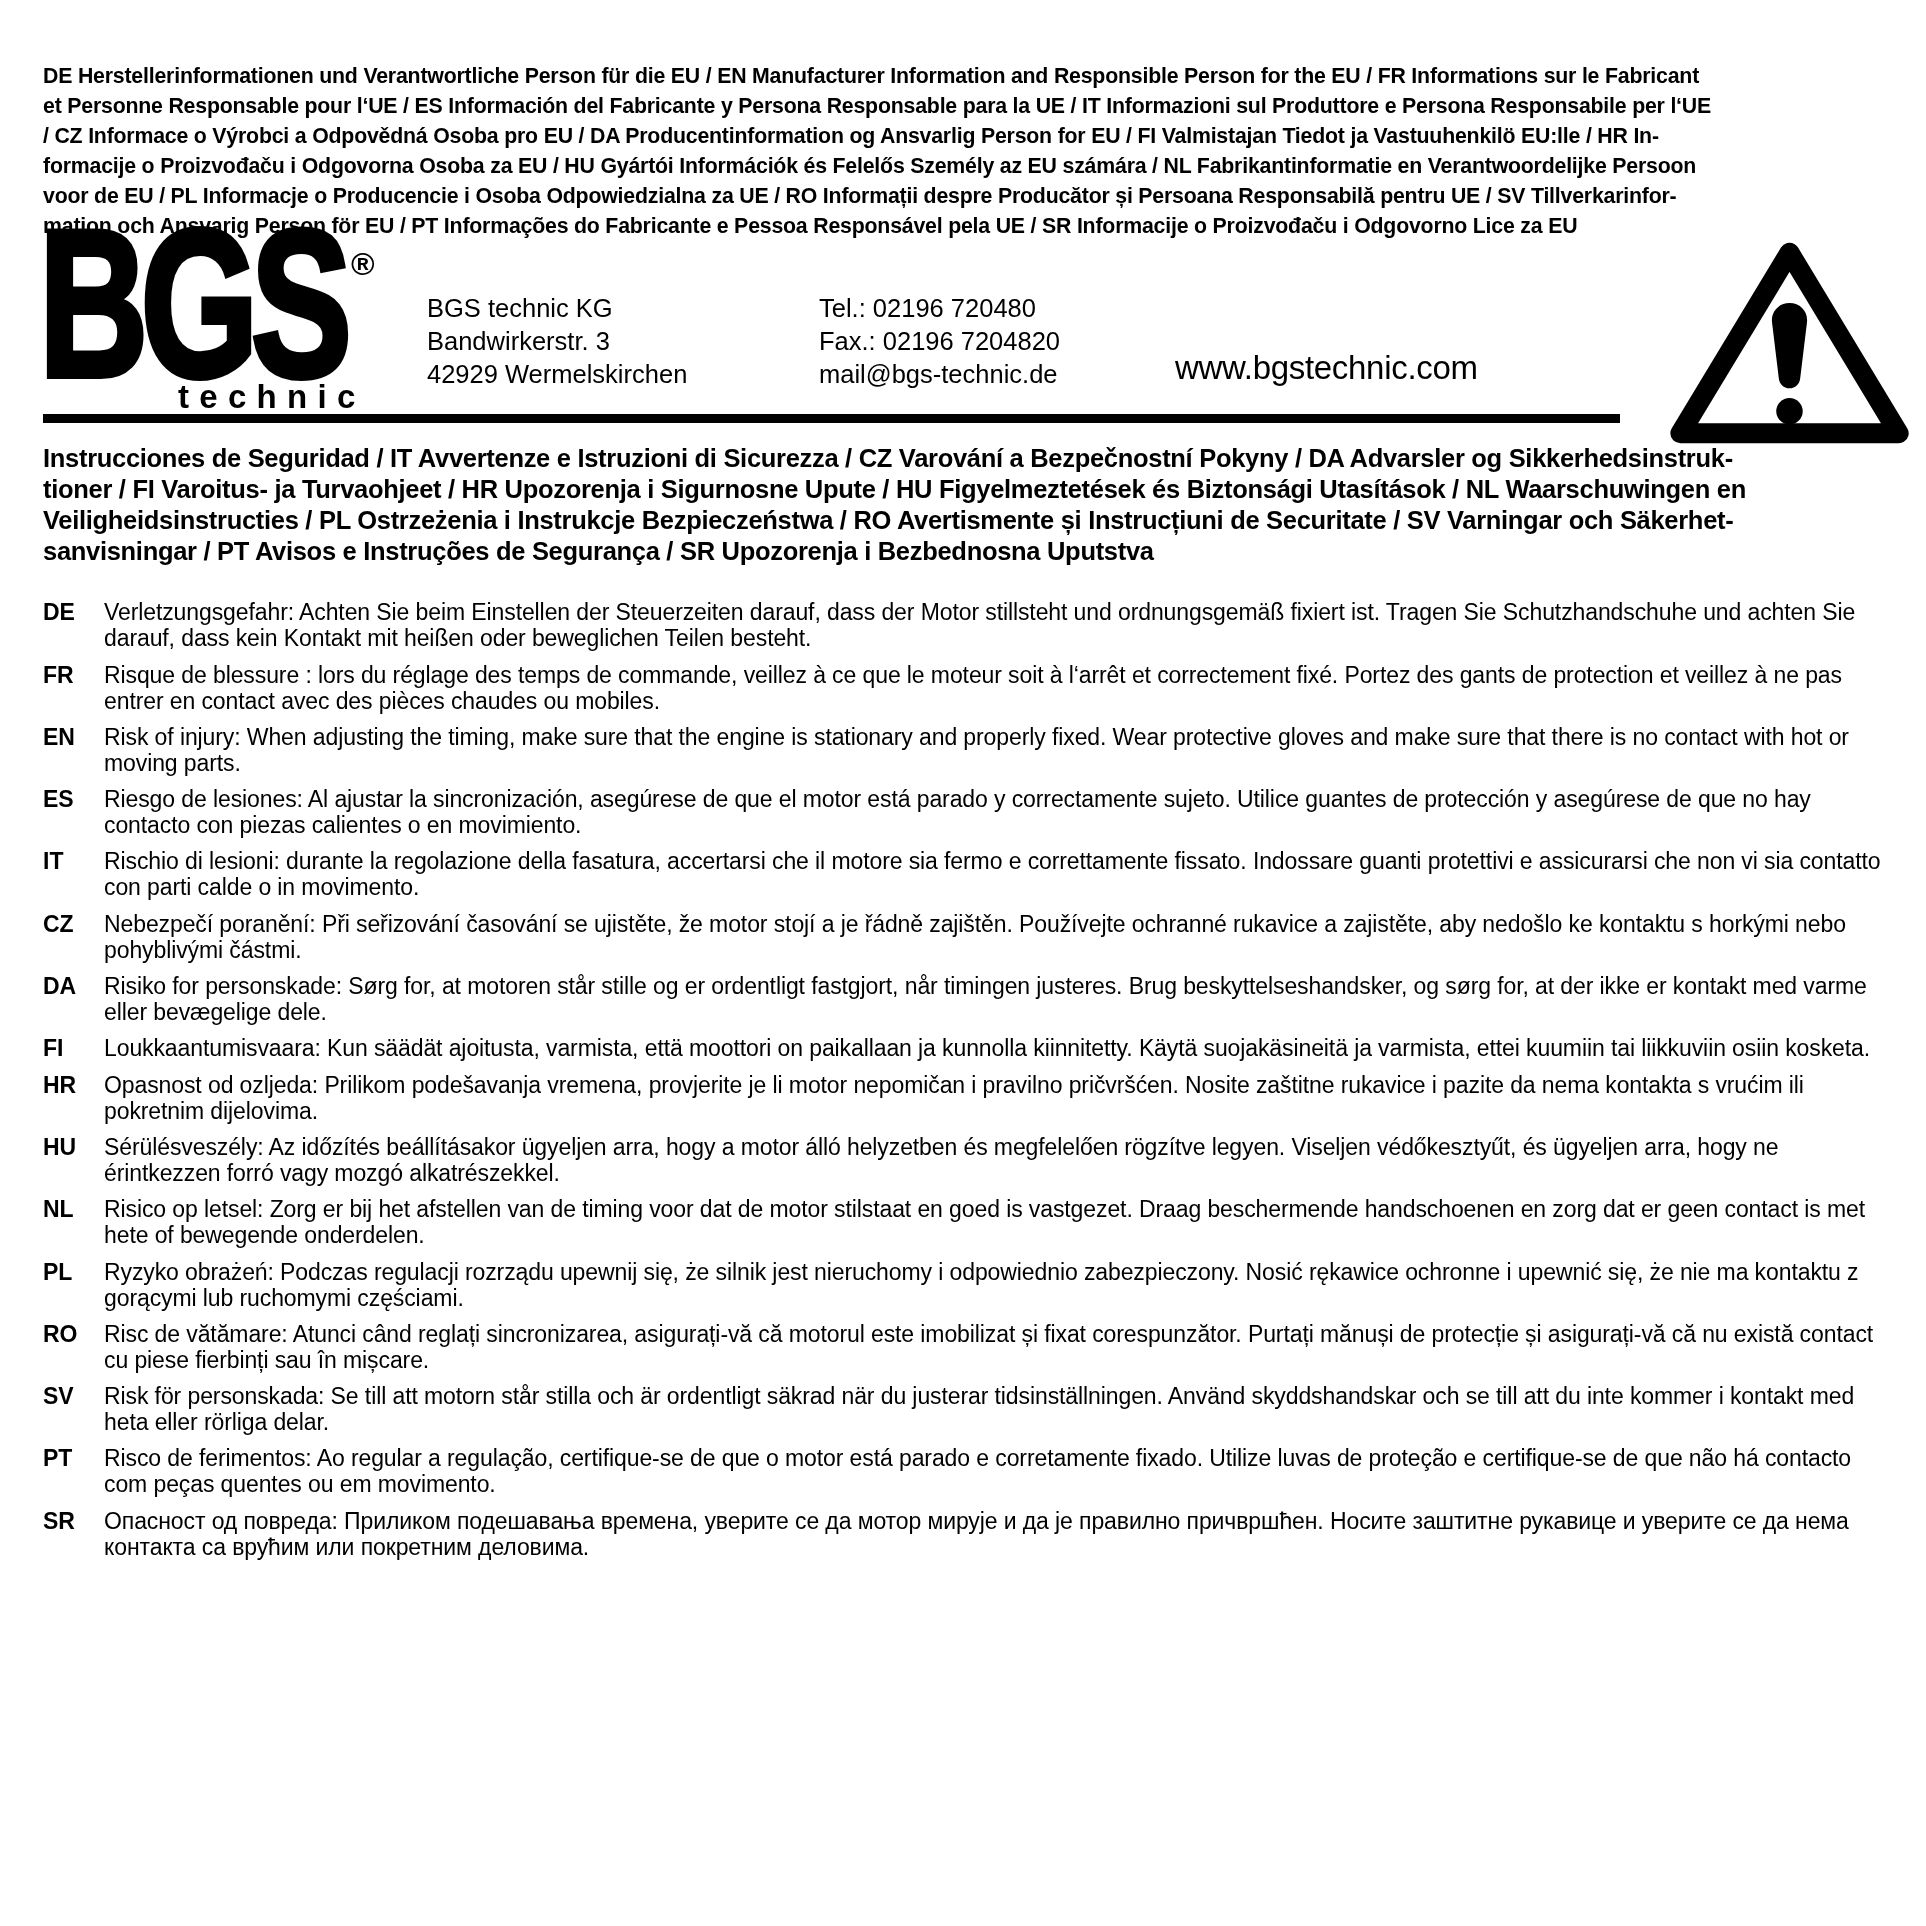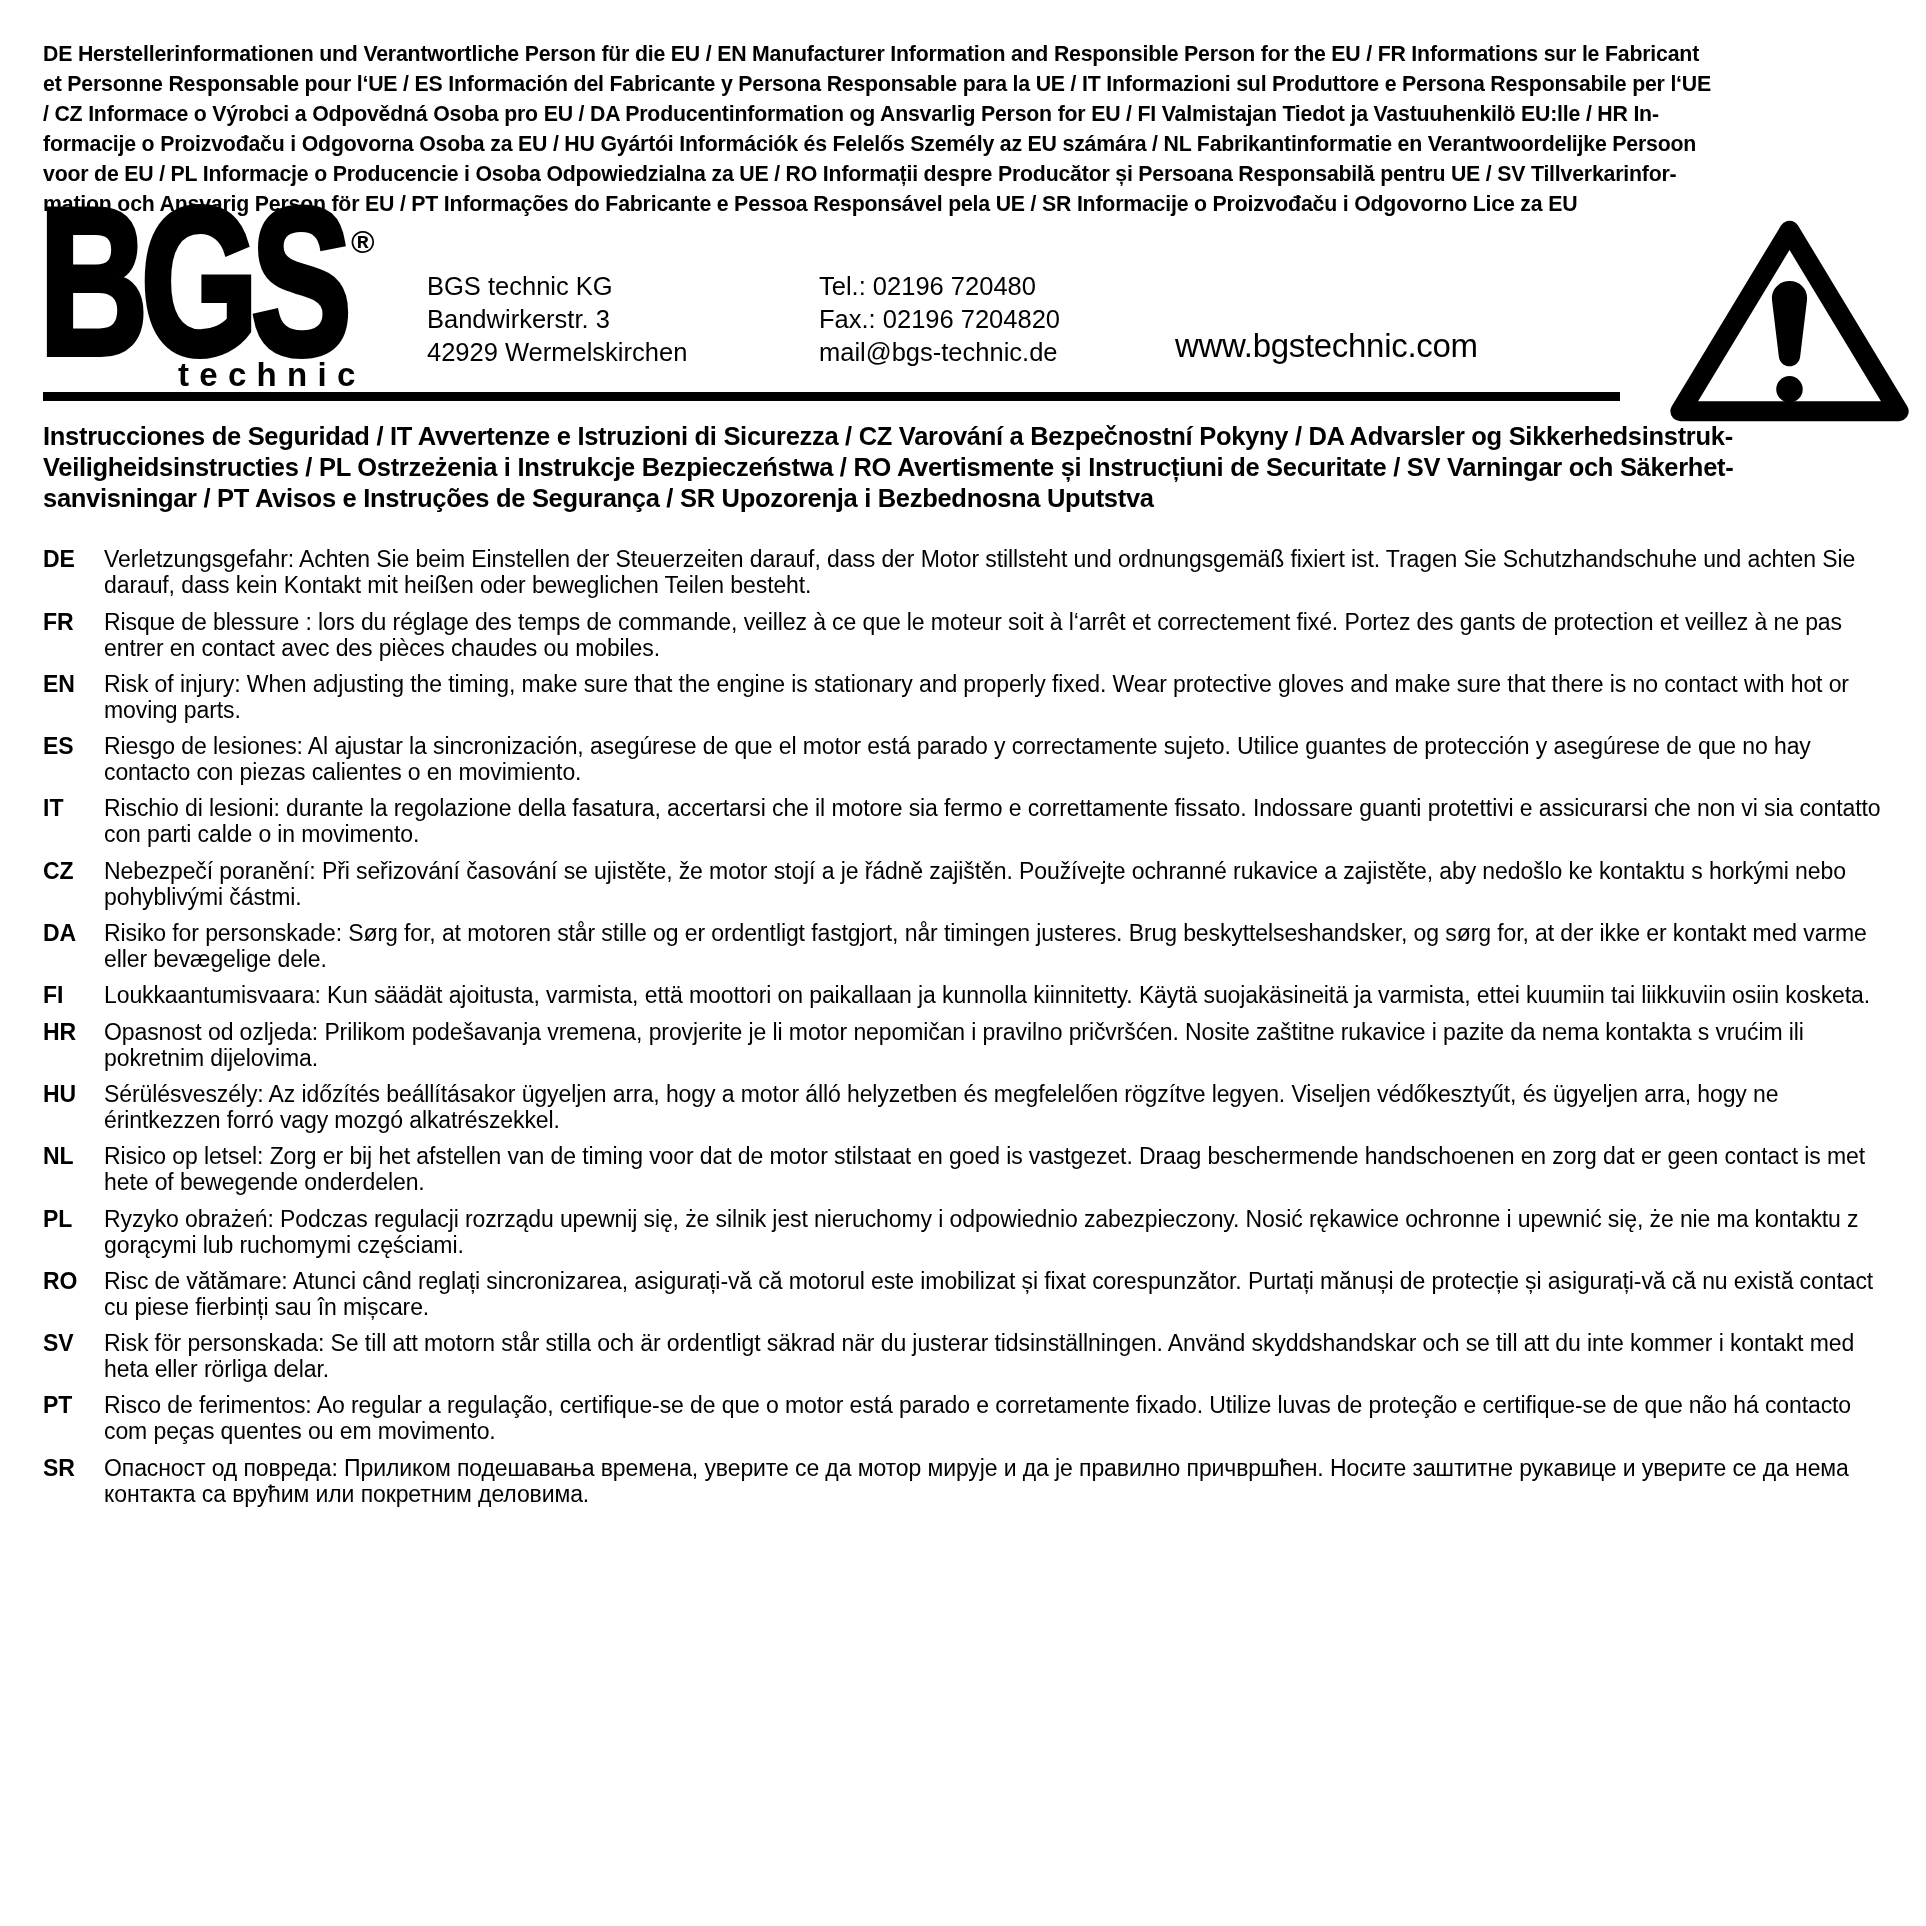--- a/index.html
+++ b/index.html
@@ -3,21 +3,21 @@
 <meta charset="utf-8">
 <style>
   * { box-sizing: border-box; }
   html, body { margin: 0; padding: 0; }
   body {
     width: 1926px; height: 1926px;
     background: #ffffff; color: #000000;
     font-family: "Liberation Sans", sans-serif;
     overflow: hidden;
   }
-  .page { padding: 39px 43px 0 43px; width: 1926px; height: 1926px; }
+  .page { padding: 61px 43px 0 43px; width: 1926px; height: 1926px; }
 
   
   .hdr-line {
     font-weight: bold; font-size: 21.3px; line-height: 30px;
     letter-spacing: -0.2px; white-space: nowrap;
   }
 
   
   .brand-row { position: relative; height: 161px; margin-top: 8.3px; }
   .logo { position: absolute; left: 0; top: 0; width: 371px; height: 161px; }
@@ -107,20 +107,21 @@
       <path d="M60 7 L112 93 L8 93 Z" fill="#ffffff" stroke="#000000" stroke-width="9.5" stroke-linejoin="round"></path>
       <path d="M60 31 c-5.2 0 -9 4.2 -8.3 9.3 l3.2 26.5 c0.35 2.9 2.3 4.8 5.1 4.8 s4.75 -1.9 5.1 -4.8 l3.2 -26.5 c0.7 -5.1 -3.1 -9.3 -8.3 -9.3 z" fill="#000000"></path>
       <circle cx="60" cy="82.5" r="6.3" fill="#000000"></circle>
     </svg>
   </div>
 
   <div class="rule"></div>
 
   <div class="warn-heading">
     <div class="warnhdr-line">Instrucciones de Seguridad  /  IT Avvertenze e Istruzioni di Sicurezza  /  CZ Varování a Bezpečnostní Pokyny  /  DA Advarsler og Sikkerhedsinstruk-</div>
+    <div class="warnhdr-line">tioner  /  FI Varoitus- ja Turvaohjeet  /  HR Upozorenja i Sigurnosne Upute  /  HU Figyelmeztetések és Biztonsági Utasítások  /  NL Waarschuwingen en</div>
     <div class="warnhdr-line">Veiligheidsinstructies  /  PL Ostrzeżenia i Instrukcje Bezpieczeństwa  /  RO Avertismente și Instrucțiuni de Securitate  /  SV Varningar och Säkerhet-</div>
     <div class="warnhdr-line">sanvisningar  /  PT Avisos e Instruções de Segurança  /  SR Upozorenja i Bezbednosna Uputstva</div>
   </div>
 
   <div class="lang-list">
     <div class="lang-entry">
       <div class="lang-code">DE</div>
       <div class="lang-text">Verletzungsgefahr: Achten Sie beim Einstellen der Steuerzeiten darauf, dass der Motor stillsteht und ordnungsgemäß fixiert ist. Tragen Sie Schutzhandschuhe und achten Sie darauf, dass kein Kontakt mit heißen oder beweglichen Teilen besteht.</div>
     </div>
     <div class="lang-entry">

